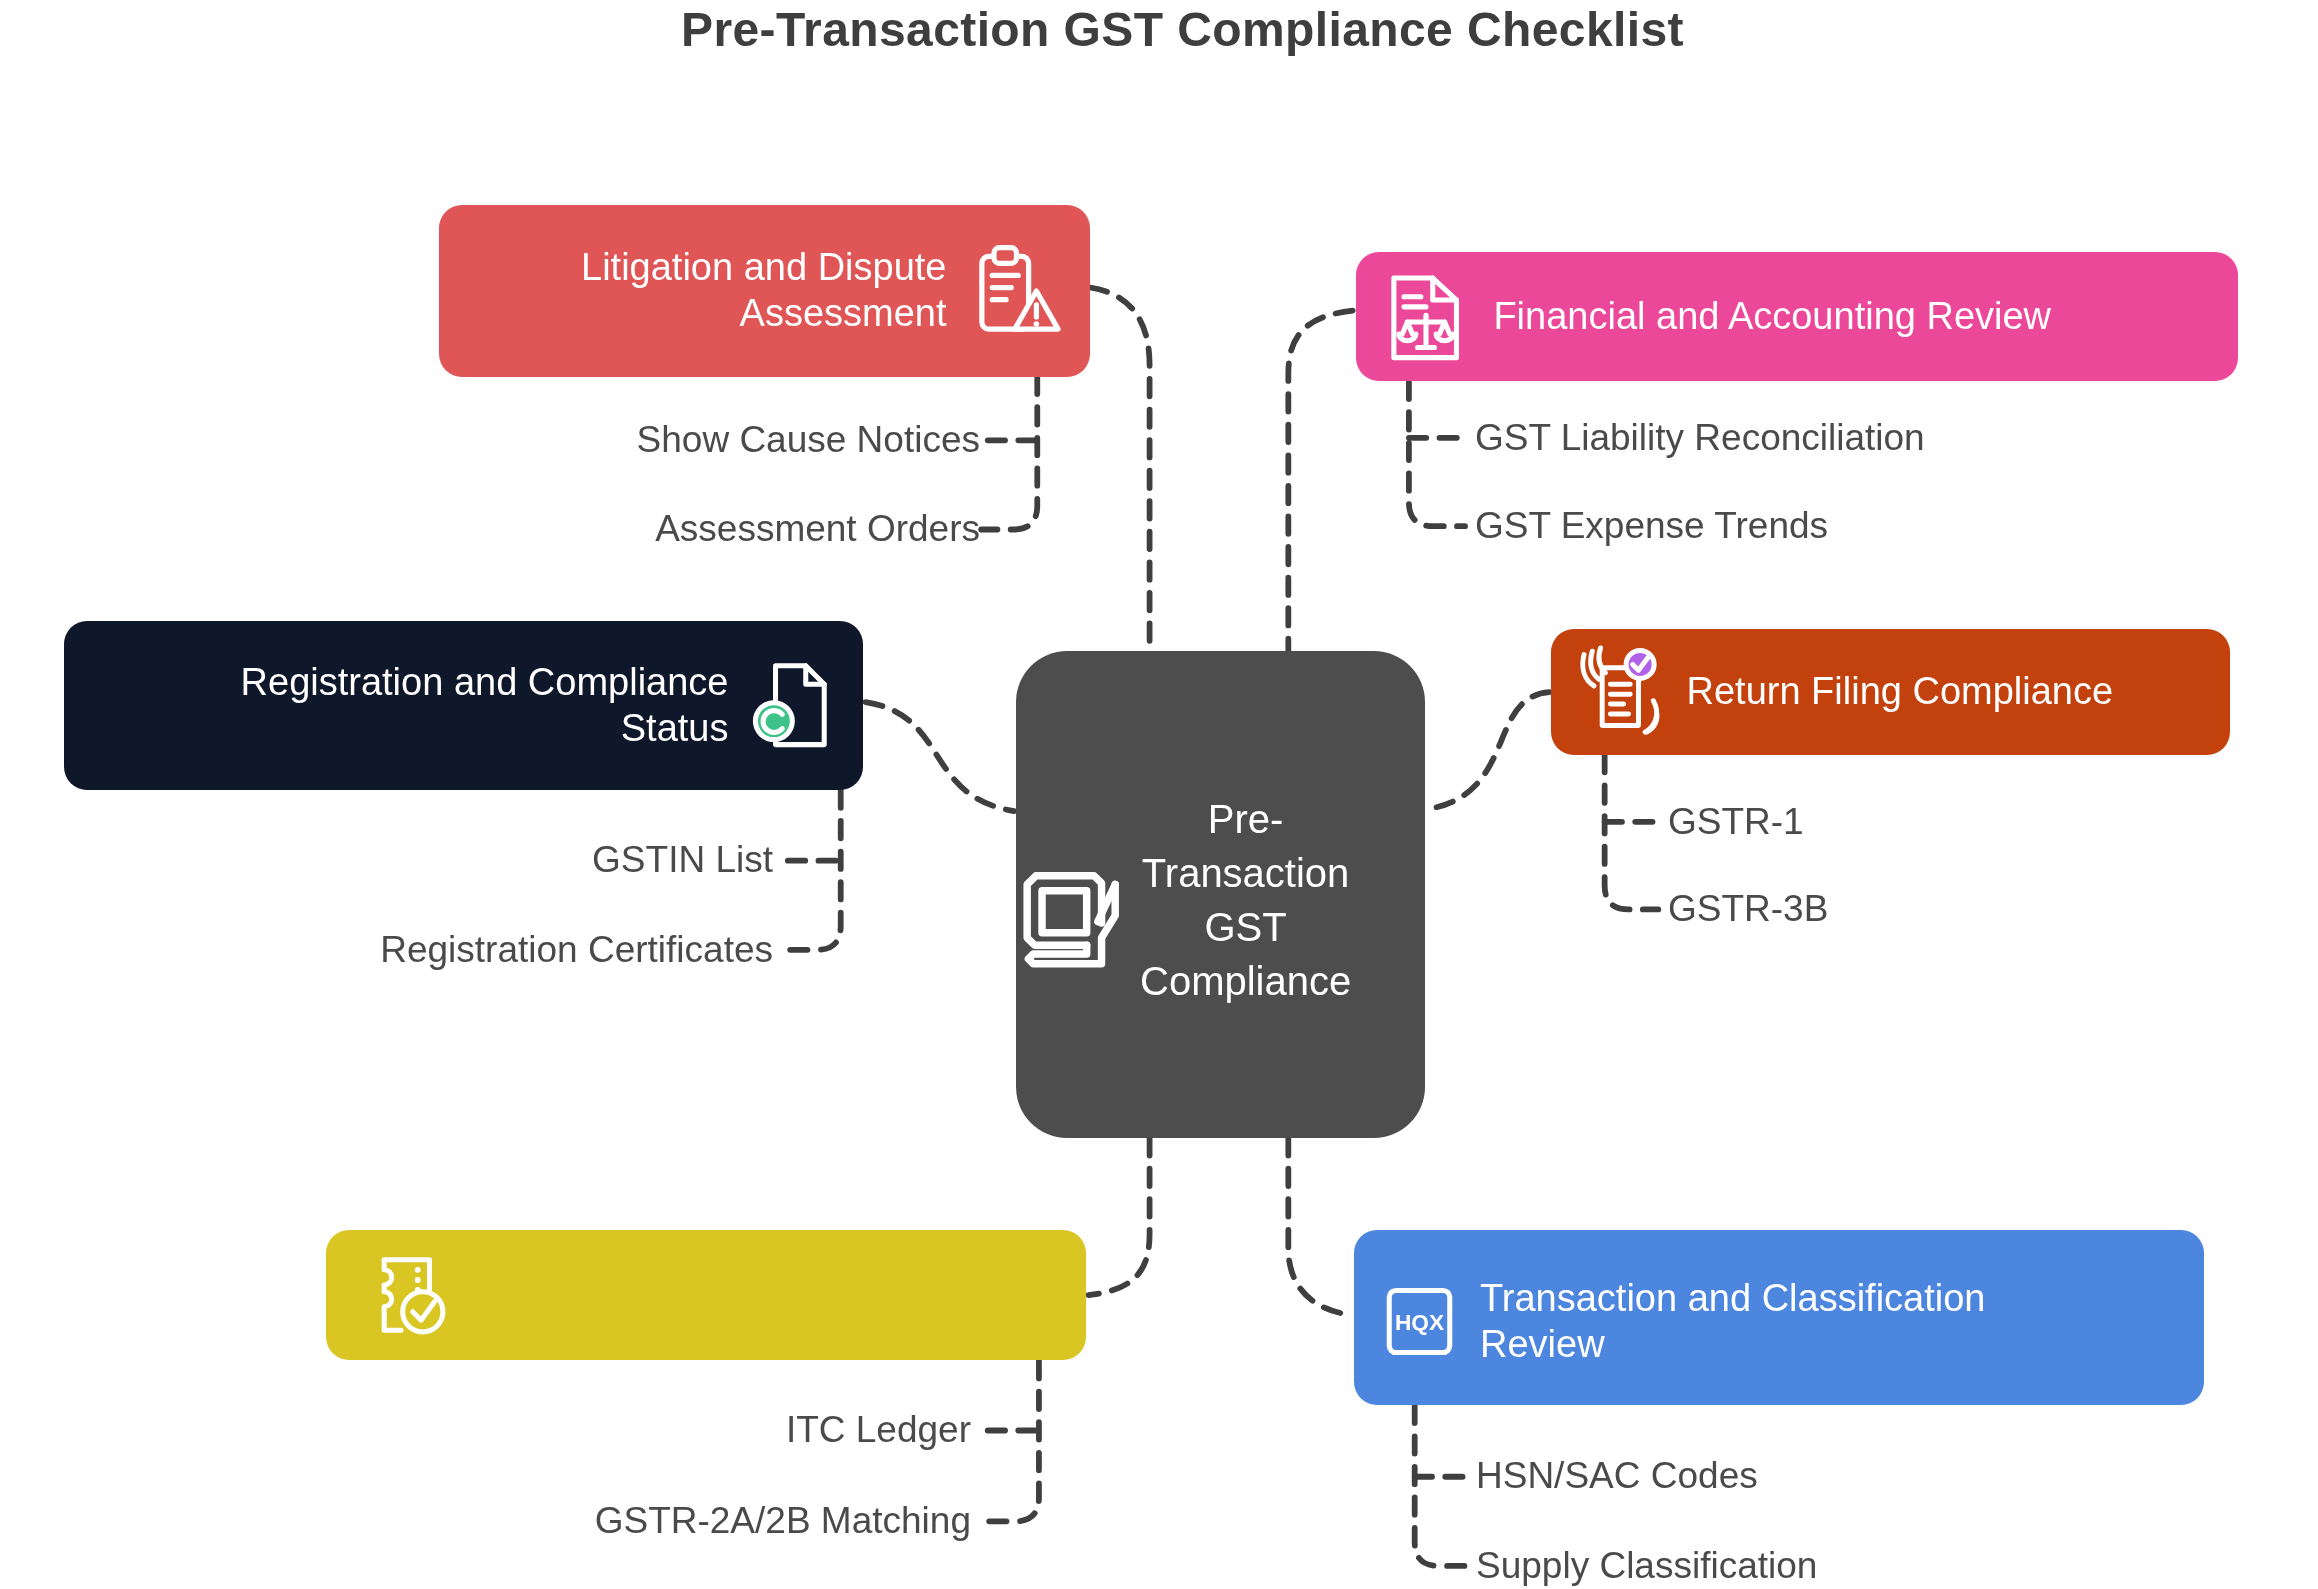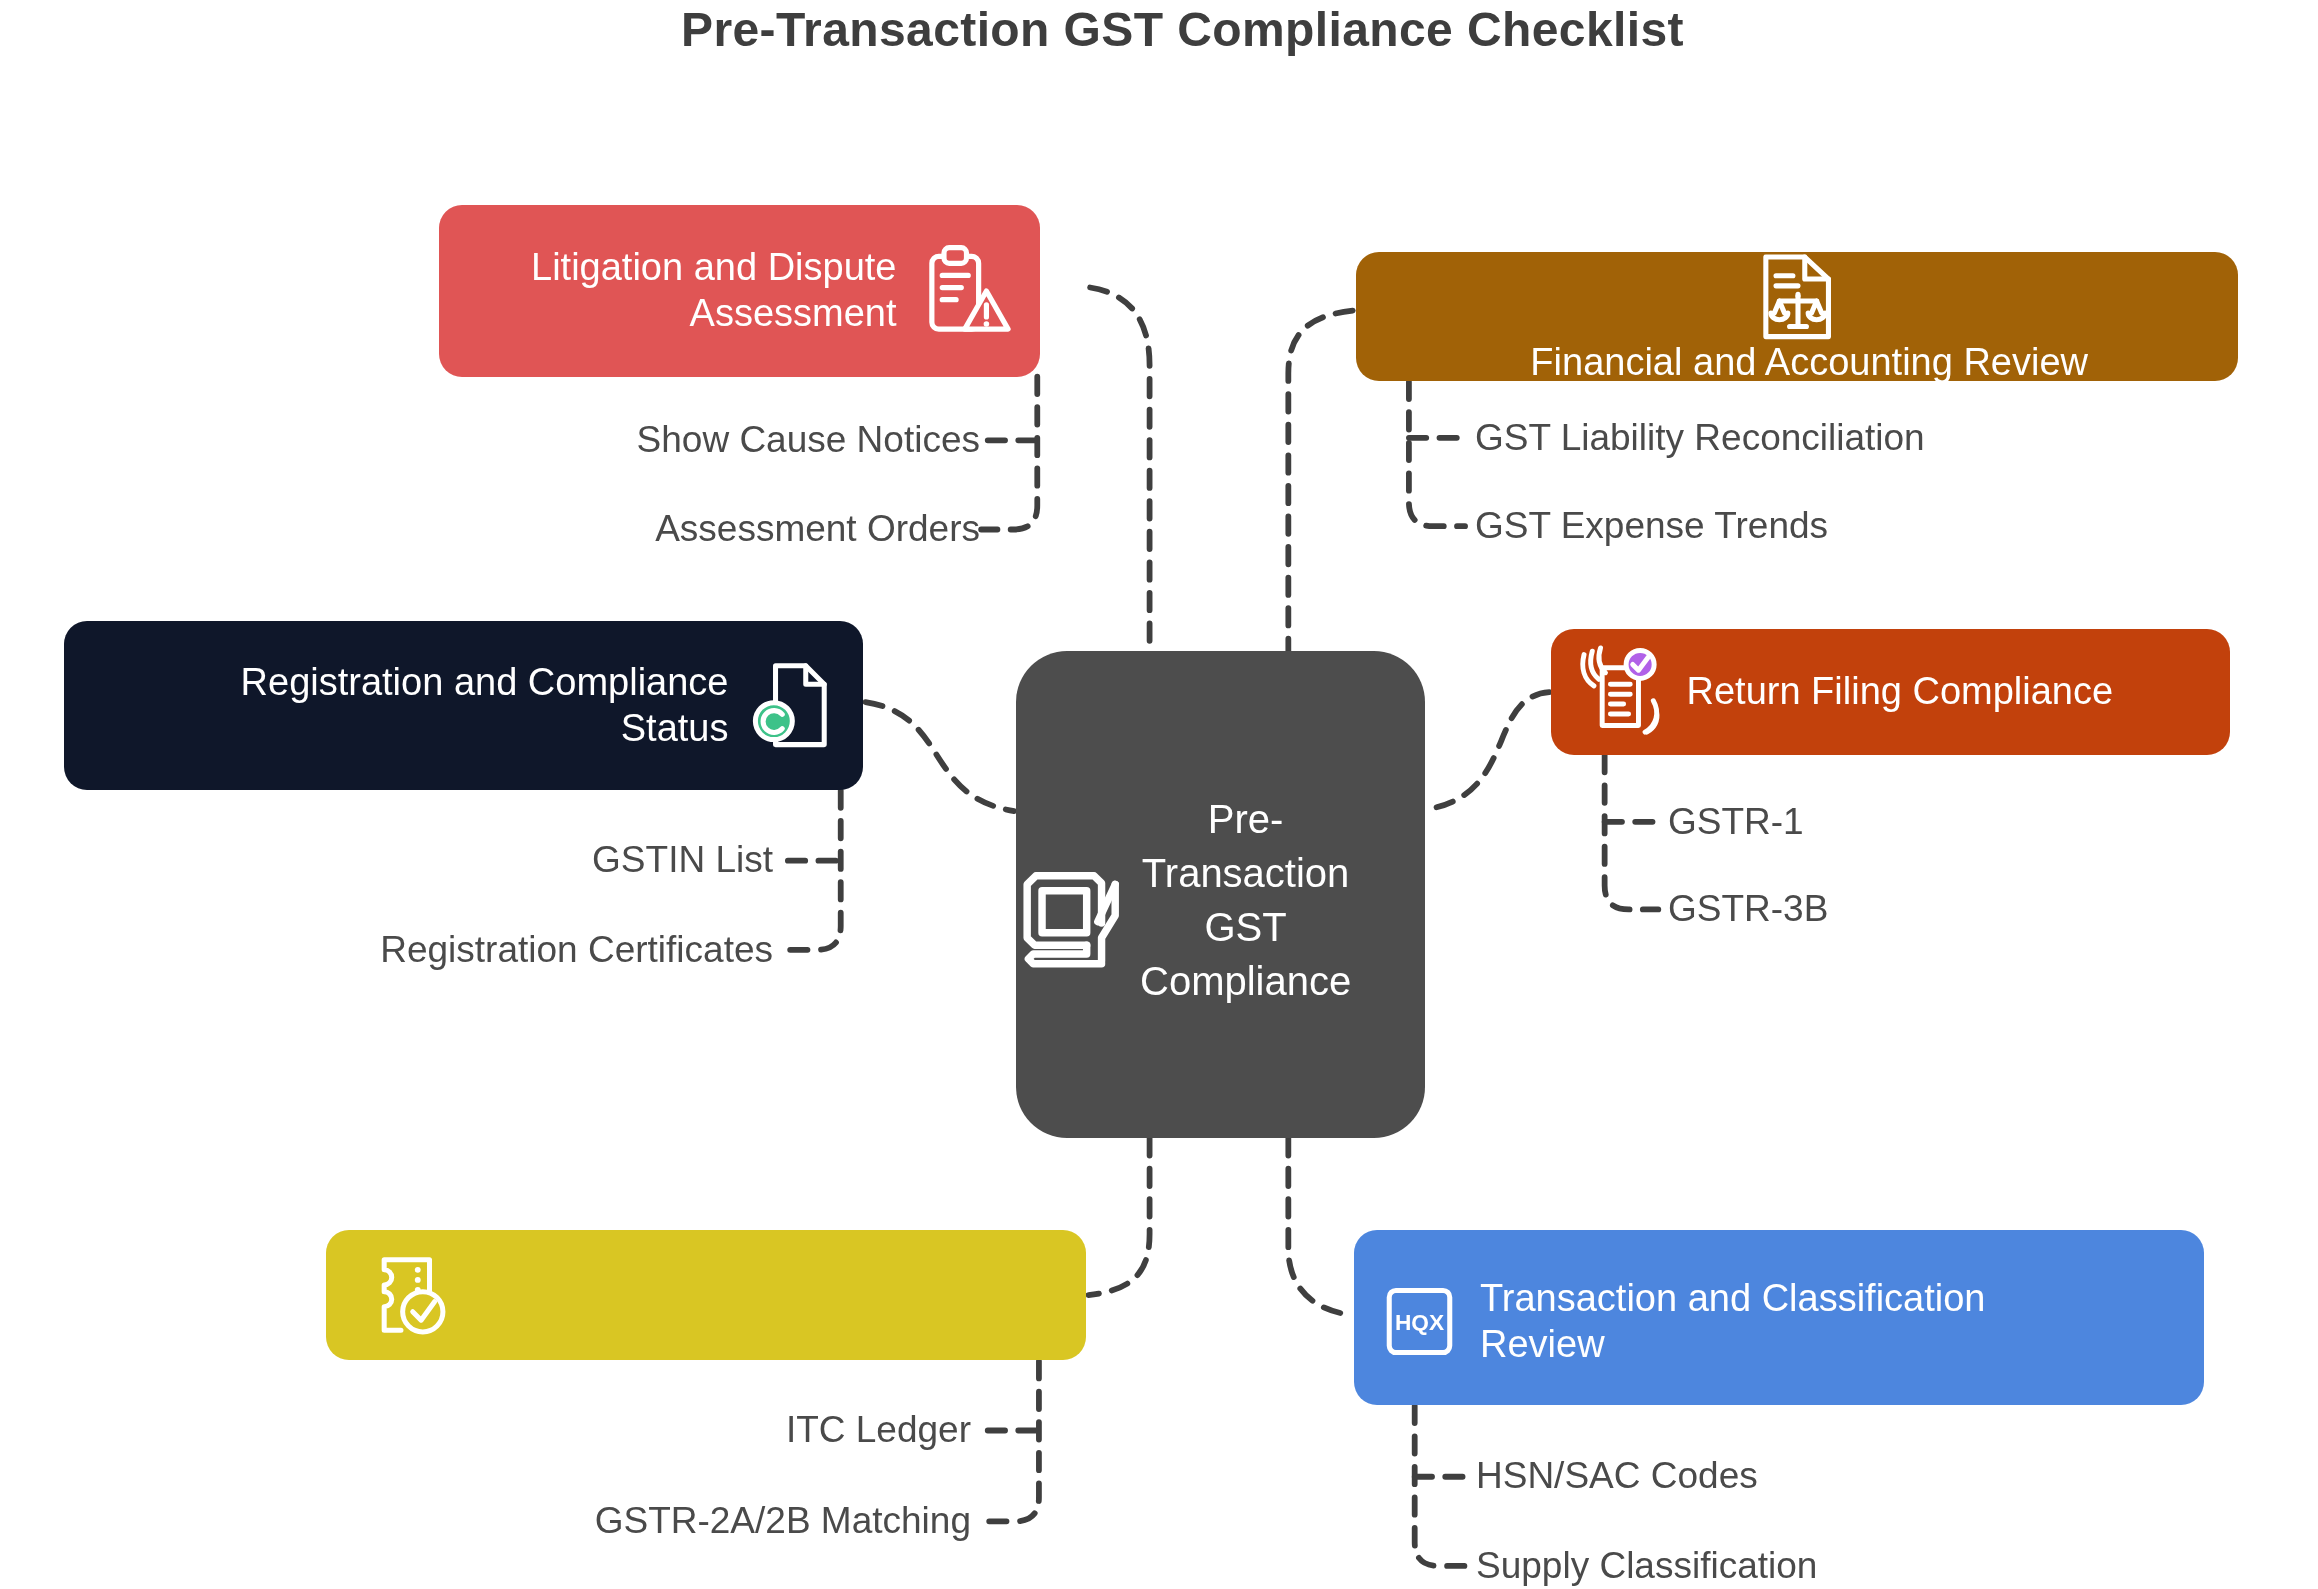--- a/index.html
+++ b/index.html
@@ -22,21 +22,21 @@
   .branch{
     position:absolute;display:flex;align-items:center;
     border-radius:23px;color:#fff;box-sizing:border-box;
   }
   .branch .lbl{font-size:38px;line-height:1.2;font-weight:400;}
   .branch .ic{flex:0 0 auto;display:flex;align-items:center;justify-content:center;}
   .branch svg{display:block;}
   g.stk{stroke:#fff;stroke-width:6;fill:none;stroke-linejoin:round;stroke-linecap:round;}
 
   
-  .b-lit{left:439px;top:205px;width:601px;height:172px;padding:0 25px 0 33px;}
+  .b-lit{left:439px;top:205px;width:651px;height:172px;padding:0 25px 0 33px;}
   .b-lit .lbl{flex:1;text-align:right;margin-right:21.5px;max-width:479px;margin-left:auto;}
   .b-reg{left:64px;top:621px;width:799px;height:169px;padding:0 25px 0 33px;}
   .b-reg .lbl{flex:1;text-align:right;margin-right:21.5px;max-width:570px;margin-left:auto;}
   .b-itc{left:326px;top:1230px;width:760px;height:130px;padding:0 21.5px 0 33px;}
   .b-itc .lbl{flex:1;text-align:right;margin-right:21.5px;white-space:nowrap;}
 
   
   .b-fin{left:1356px;top:252px;width:882px;height:129px;padding:0 25px 0 26.4px;}
   .b-fin .lbl{margin-left:23px;white-space:nowrap;}
   .b-ret{left:1551px;top:629px;width:679px;height:126px;padding:0 23px 0 23px;}
@@ -123,21 +123,21 @@
           <rect x="30" y="10" width="26" height="18" rx="6" fill="var(--bgc)"></rect>
           <path d="M28 42 H58 M28 56 H50 M28 70 H44"></path>
           <path d="M79 60 L104 104 H54 Z" fill="var(--bgc)"></path>
           <path d="M79 76 V90"></path>
           <circle cx="79" cy="98" r="3.2" fill="#fff" stroke="none"></circle>
         </g>
       </svg>
     </span>
   </div>
 
-  <div class="branch b-fin" style="background: #a16207; flex-direction: column; --bgc: #8DC63F;">
+  <div class="branch b-fin" style="background: #ec4899; --bgc: #8DC63F;">
     <span class="ic">
       <svg width="88" height="88" viewBox="0 0 104 104">
         <g class="stk">
           <path d="M14 6 H60 L88 32 V100 H14 Z"></path>
           <path d="M60 6 V32 H88"></path>
           <path d="M26 28 H46 M26 40 H52"></path>
           <path d="M30 58 H74"></path>
           <path d="M52 50 V86 M42 88 H62"></path>
           <circle cx="52" cy="52" r="3" fill="#fff" stroke="none"></circle>
           <path d="M30 58 L24 72 M30 58 L36 72 M20 72 A10 8 0 0 0 40 72"></path>

